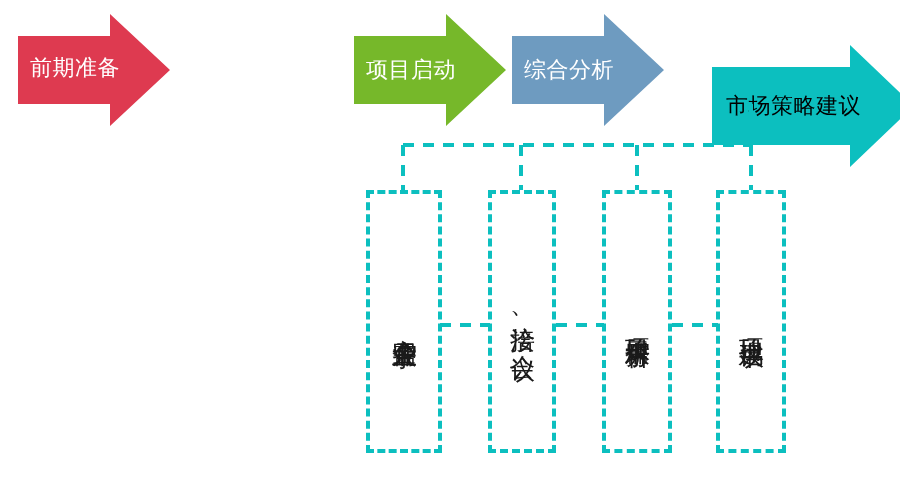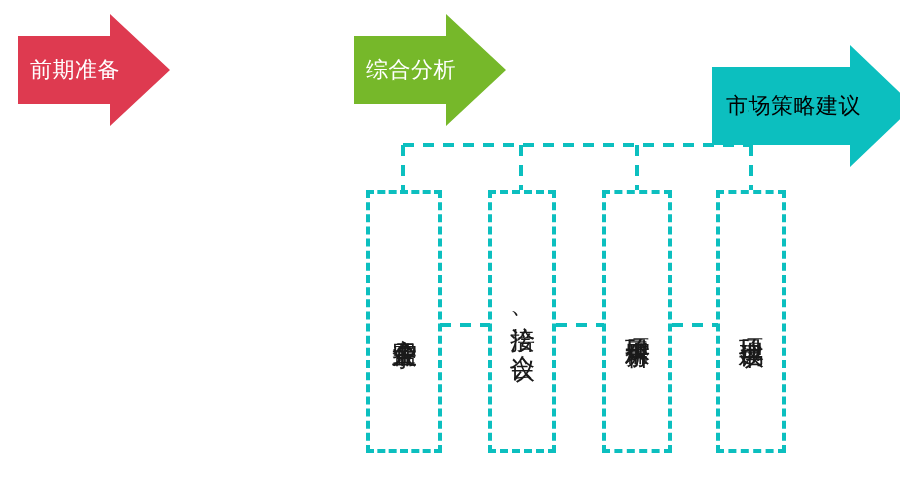--- a/index.html
+++ b/index.html
@@ -81,35 +81,41 @@
     font-family: "DejaVu Sans", "Liberation Sans", sans-serif;
   }
 </style>
 </head>
 <body>
 
 <div id="canvas">
 
   <div class="arrow-band">
 
-    <div class="arrow" style="left:18px; width:152px;">
+    <div class="arrow" style="left:18px; width:152px;font-family:Liberation Mono, monospace;">
       <svg width="152" height="140" viewBox="0 0 152 140">
         <polygon points="0,36 92,36 92,14 152,70 92,126 92,104 0,104" fill="#DE3A50"></polygon>
       </svg>
       <span class="arrow-label" style="left:12px; color:#ffffff;">前期准备</span>
     </div>
 
 
     <div class="arrow" style="left:354px; width:152px;">
       <svg width="152" height="140" viewBox="0 0 152 140">
         <polygon points="0,36 92,36 92,14 152,70 92,126 92,104 0,104" fill="#76B82A"></polygon>
       </svg>
+      <span class="arrow-label" style="left:12px; color:#ffffff;">项目启动</span>
+    </div>
+
+    <div class="arrow" style="left:512px; width:152px;">
+      <svg width="152" height="140" viewBox="0 0 152 140">
+        <polygon points="0,36 92,36 92,14 152,70 92,126 92,104 0,104" fill="#6E9BC0"></polygon>
+      </svg>
       <span class="arrow-label" style="left:12px; color:#ffffff;">综合分析</span>
     </div>
-
 
     <div class="arrow" style="left:712px; width:202px;margin-top:36px;">
       <svg width="202" height="140" viewBox="0 0 202 140">
         <polygon points="0,31 138,31 138,9 202,70 138,131 138,109 0,109" fill="#0CBFBF"></polygon>
       </svg>
       <span class="arrow-label" style="left:14px; color:#000000;">市场策略建议</span>
     </div>
   </div>
 
   <svg id="connectors" viewBox="0 0 900 480">

